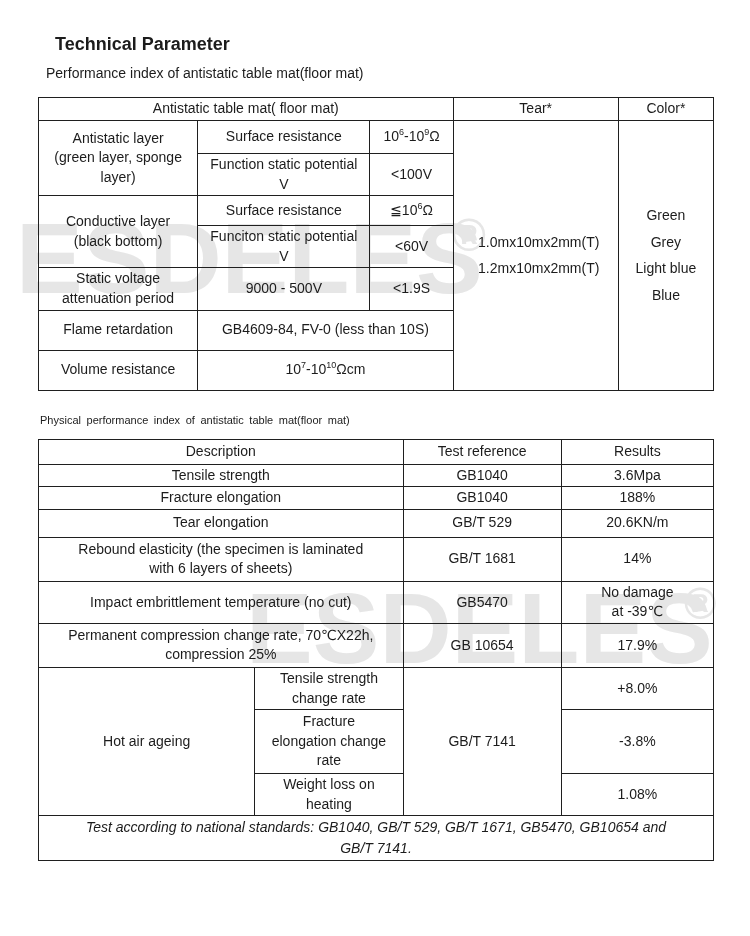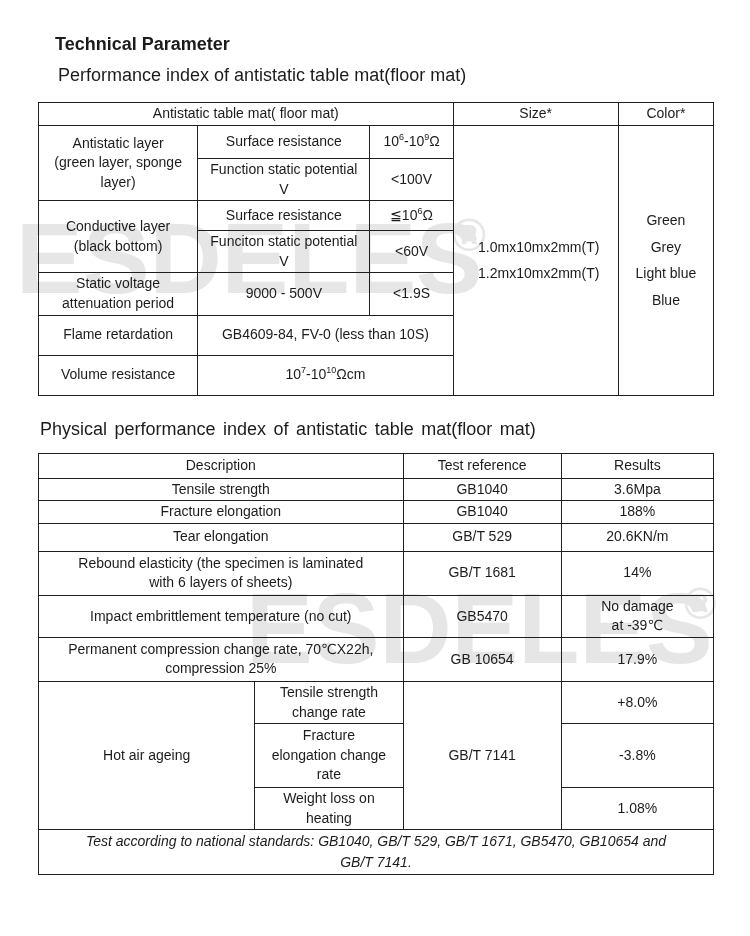--- a/index.html
+++ b/index.html
@@ -14,23 +14,23 @@
     white-space:nowrap; user-select:none; line-height:1;
   }
   #wm1-text { left:16px;  top:208px; font-size:100px; }
   #wm1-reg  { left:452px; top:212px; font-size:46px; }
   #wm2-text { left:246px; top:578px; font-size:100px; }
   #wm2-reg  { left:684px; top:582px; font-size:44px; }
 
   .content { position:relative; z-index:1; padding:34px 0 0 38px; }
 
   .title    { font-size:18px; font-weight:bold; margin:0 0 0 17px; }
-  .subtitle { font-size:18px; margin:10px 0 0 20px; }
+  .subtitle { font-size:14px; margin:10px 0 0 8px; }
   .note     { font-size:13.5px; margin:7px 0 0 6px; }
-  .heading2 { font-size:18px; margin:23px 0 0 2px; word-spacing:2.5px; }
+  .heading2 { font-size:11px; margin:23px 0 0 2px; word-spacing:2.5px; }
 
   table { border-collapse:collapse; table-layout:fixed; }
   #table1 { margin-top:16px; width:676px; }
   #table2 { margin-top:13px; width:676px; }
   td {
     border:1px solid #1f1f1f; text-align:center; vertical-align:middle;
     font-size:14px; line-height:1.4; padding:1px 3px;
     white-space:pre-line; overflow:hidden;
   }
   sup { font-size:9px; vertical-align:super; line-height:0; }
@@ -56,21 +56,21 @@
     <colgroup>
       <col style="width:159px">
         <col style="width:172px">
         <col style="width:83px">
       <col style="width:165px">
         <col style="width:95px">
     </colgroup>
     <tbody>
         <tr style="height:23px">
       <td colspan="3">Antistatic table mat( floor mat)</td>
-      <td>Size*</td>
+      <td>Tear*</td>
       <td>Color*</td>
     </tr>
     <tr style="height:33px">
       <td rowspan="2">Antistatic layer
 (green layer, sponge
 layer)</td>
       <td>Surface resistance</td>
       <td><span>10</span><sup>6</sup><span>-10</span><sup>9</sup><span>Ω</span></td>
       <td rowspan="7" class="size-cell">1.0mx10mx2mm(T)
 1.2mx10mx2mm(T)</td>

